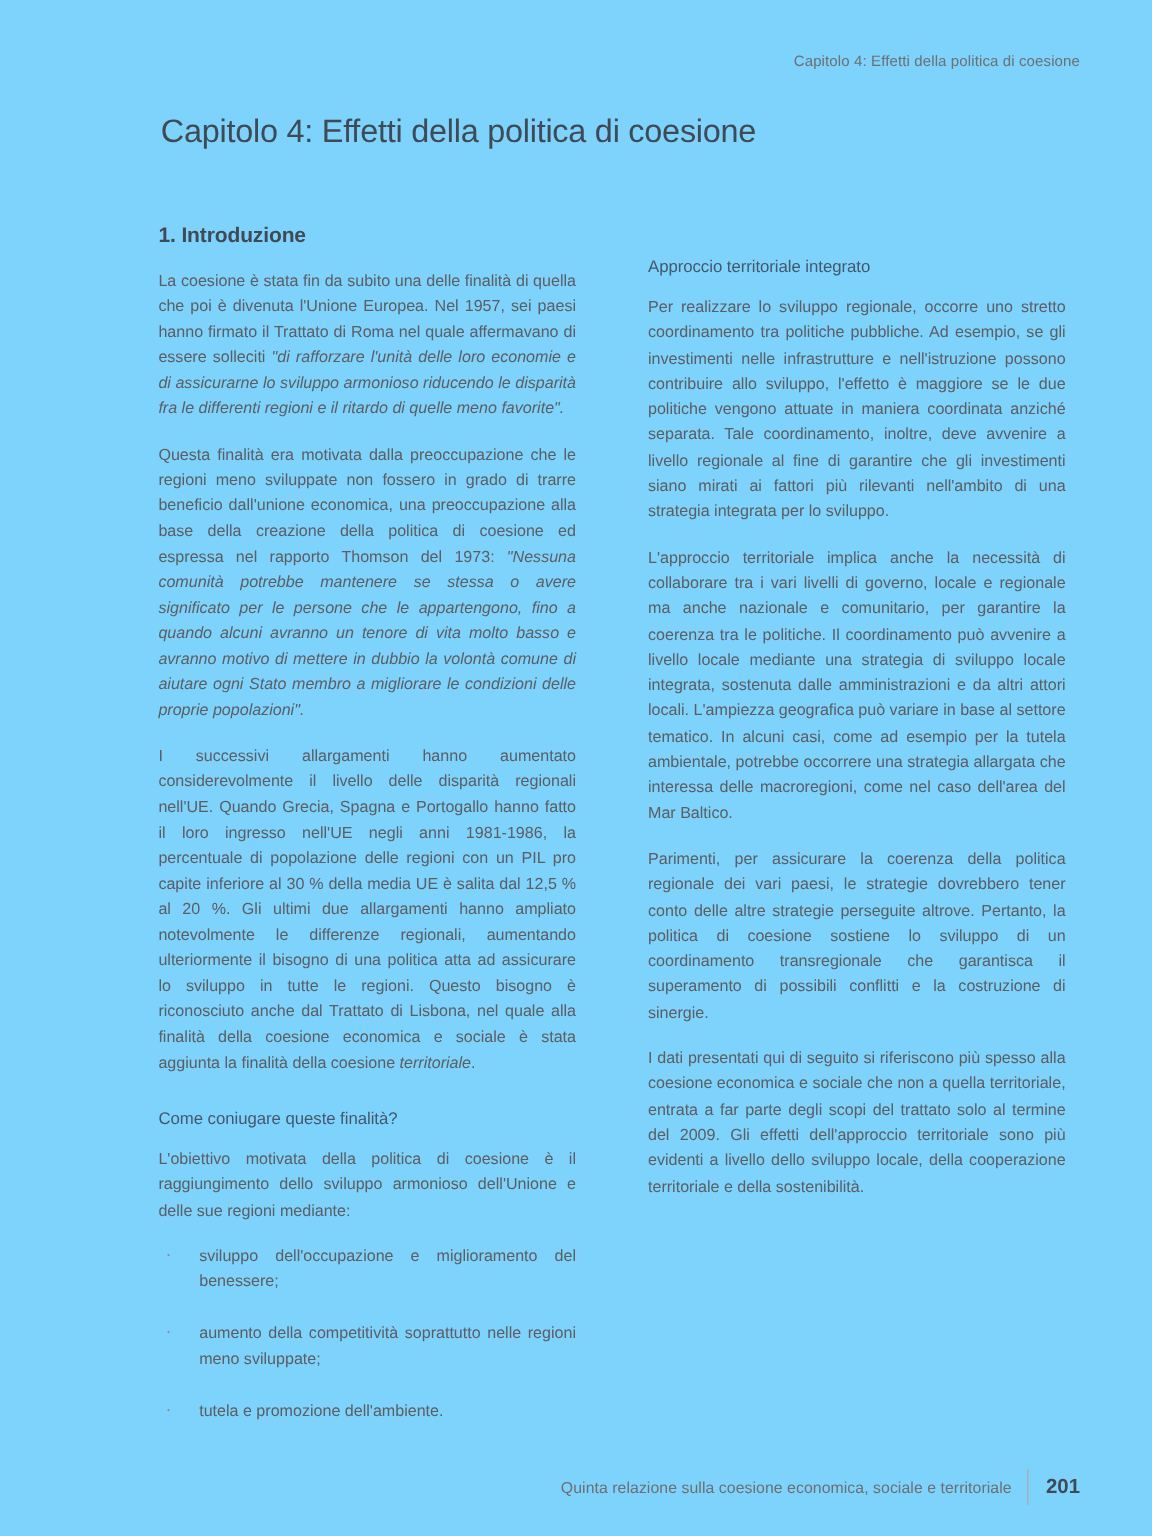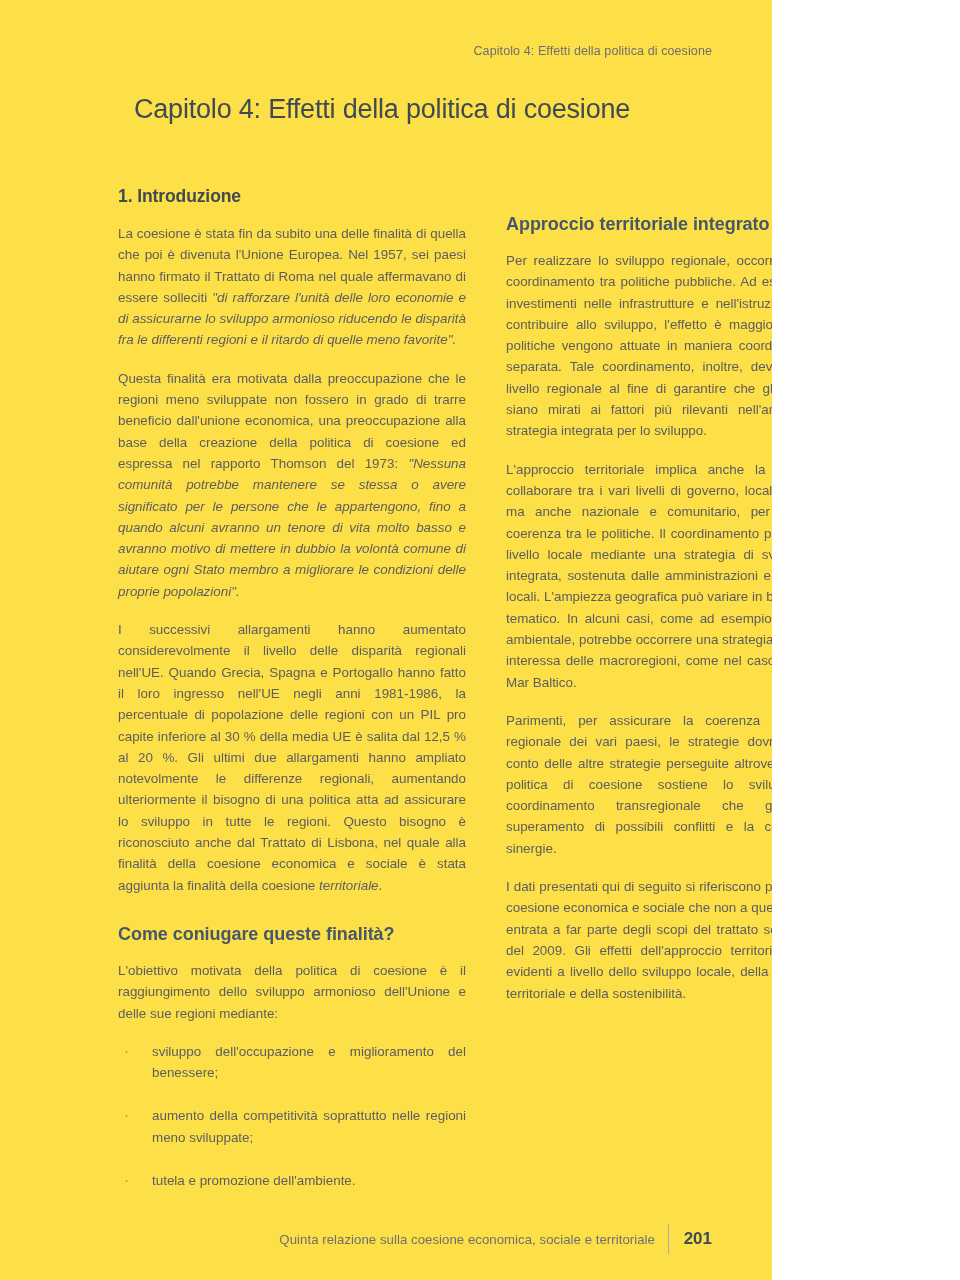--- a/index.html
+++ b/index.html
@@ -2,23 +2,23 @@
 <html lang="it"><head>
 <meta charset="utf-8">
 <style>
   html, body {
     margin: 0;
     padding: 0;
     background: #ffffff;
   }
   .page {
     position: relative;
-    width: 772px;
+    width: 960px;
     height: 1280px;
-    background: #fde047;
+    background: #7dd3fc;
     font-family: "Liberation Sans", "DejaVu Sans", sans-serif;
     color: #5d5d62;
     overflow: hidden;
     box-sizing: border-box;
   }
 
   
   .running-head {
     position: absolute;
     top: 44px;
@@ -38,42 +38,42 @@
     font-weight: 400;
     color: #3f4a55;
     letter-spacing: -0.2px;
     white-space: nowrap;
   }
 
   
   .columns {
     position: absolute;
     top: 186px;
-    left: 118px;
+    left: 132px;
     width: 736px;
     height: 1010px;
     display: flex;
-    gap: 40px;
+    gap: 60px;
   }
   .col {
     width: 348px;
     flex: 0 0 348px;
   }
 
   h2.section-heading {
     margin: 0 0 16px 0;
     font-size: 17.5px;
     font-weight: 700;
     color: #3f4a55;
     letter-spacing: -0.1px;
   }
   h3.sub-heading {
     margin: 28px 0 15px 0;
-    font-size: 18px;
-    font-weight: 700;
+    font-size: 14px;
+    font-weight: 400;
     color: #46576b;
     letter-spacing: -0.05px;
   }
 
   p.para {
     margin: 0 0 17px 0;
     font-size: 13.4px;
     line-height: 21.3px;
     text-align: justify;
     color: #5d5d62;

